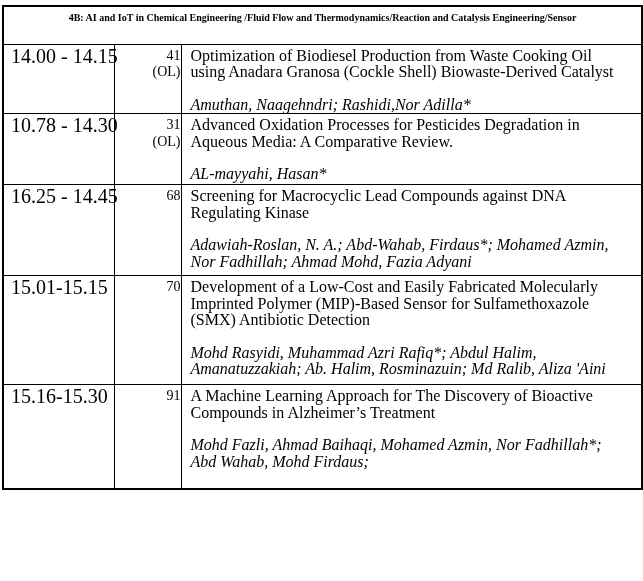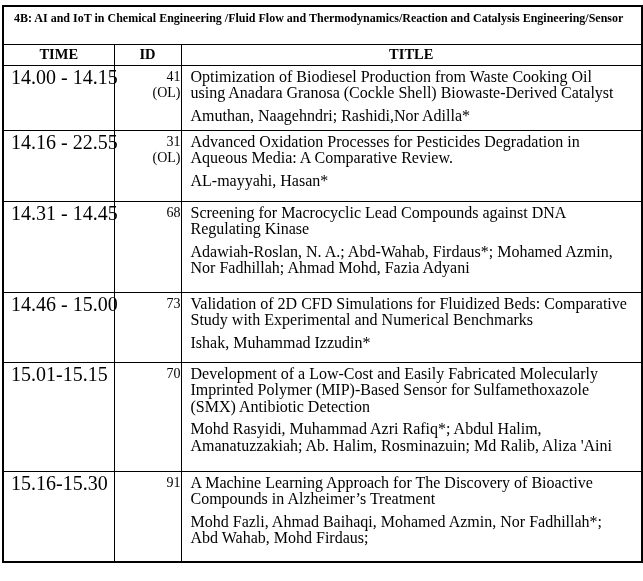--- a/index.html
+++ b/index.html
@@ -25,22 +25,22 @@
   col.c-time  { width: 111px; }
   col.c-id    { width: 67px; }
   col.c-title { width: 461px; }
   td, th {
     border: 1.5px solid #000;
     vertical-align: top;
     padding: 0;
   }
   .session-title-cell {
     font-weight: bold;
-    text-align: left;
-    font-size: 12px;
+    text-align: center;
+    font-size: 10px;
     line-height: 18px;
     padding: 2px 10px 1px 10px;
     height: 38px;
   }
   .col-head th {
     font-weight: bold;
     text-align: center;
     font-size: 14.5px;
     line-height: 19px;
     height: 21px;
@@ -61,96 +61,81 @@
   }
   .title-cell {
     font-size: 16px;
     padding: 3px 14px 0 9px;
   }
   .paper-title {
     line-height: 16.5px;
   }
   .paper-authors {
     line-height: 16.5px;
-    margin-top: 6px;
+    font-style: italic;
+    margin-top: 16px;
   }
   tr.r0 { height: 65px; }
   tr.r1 { height: 71px; }
   tr.r2 { height: 91px; }
   tr.r3 { height: 70px; }
   tr.r4 { height: 109px; }
-  tr.r5 { height: 91px; padding-left: 16px; }
+  tr.r5 { height: 104px; padding-left: 16px; }
 </style>
 </head>
 <body>
 
 <div class="page">
   <table class="schedule">
     <colgroup>
       <col class="c-time">
       <col class="c-id">
       <col class="c-title">
     </colgroup>
     <tbody>
       <tr>
         <td class="session-title-cell" colspan="3">4B: AI and IoT in Chemical Engineering /Fluid Flow and Thermodynamics/Reaction and Catalysis Engineering/Sensor</td>
       </tr>
-      <tr class="col-head">
-        <th>TIME</th>
-        <th>ID</th>
-        <th>TITLE</th>
-      </tr>
 
       <tr class="r0">
         <td class="time-cell">14.00 - 14.15</td>
         <td class="id-cell">
           <div>41</div>
           <div>(OL)</div>
         </td>
         <td class="title-cell">
           <div class="paper-title">Optimization of Biodiesel Production from Waste Cooking Oil using Anadara Granosa (Cockle Shell) Biowaste-Derived Catalyst</div>
           <div class="paper-authors">Amuthan, Naagehndri; Rashidi,Nor Adilla*</div>
         </td>
       </tr>
 
       <tr class="r1">
-        <td class="time-cell">14.16 - 22.55</td>
+        <td class="time-cell">10.78 - 14.30</td>
         <td class="id-cell">
           <div>31</div>
           <div>(OL)</div>
         </td>
         <td class="title-cell">
           <div class="paper-title">Advanced Oxidation Processes for Pesticides Degradation in Aqueous Media: A Comparative Review.</div>
           <div class="paper-authors">AL-mayyahi, Hasan*</div>
         </td>
       </tr>
 
       <tr class="r2">
-        <td class="time-cell">14.31 - 14.45</td>
+        <td class="time-cell">16.25 - 14.45</td>
         <td class="id-cell">
           <div>68</div>
           <div></div>
         </td>
         <td class="title-cell">
           <div class="paper-title">Screening for Macrocyclic Lead Compounds against DNA Regulating Kinase</div>
           <div class="paper-authors">Adawiah-Roslan, N. A.; Abd-Wahab, Firdaus*; Mohamed Azmin, Nor Fadhillah; Ahmad Mohd, Fazia Adyani</div>
         </td>
       </tr>
 
-      <tr class="r3">
-        <td class="time-cell">14.46 - 15.00</td>
-        <td class="id-cell">
-          <div>73</div>
-          <div></div>
-        </td>
-        <td class="title-cell">
-          <div class="paper-title">Validation of 2D CFD Simulations for Fluidized Beds: Comparative Study with Experimental and Numerical Benchmarks</div>
-          <div class="paper-authors">Ishak, Muhammad Izzudin*</div>
-        </td>
-      </tr>
 
       <tr class="r4">
         <td class="time-cell">15.01-15.15</td>
         <td class="id-cell">
           <div>70</div>
           <div></div>
         </td>
         <td class="title-cell">
           <div class="paper-title">Development of a Low-Cost and Easily Fabricated Molecularly Imprinted Polymer (MIP)-Based Sensor for Sulfamethoxazole (SMX) Antibiotic Detection</div>
           <div class="paper-authors">Mohd Rasyidi, Muhammad Azri Rafiq*; Abdul Halim, Amanatuzzakiah; Ab. Halim, Rosminazuin; Md Ralib, Aliza 'Aini</div>

